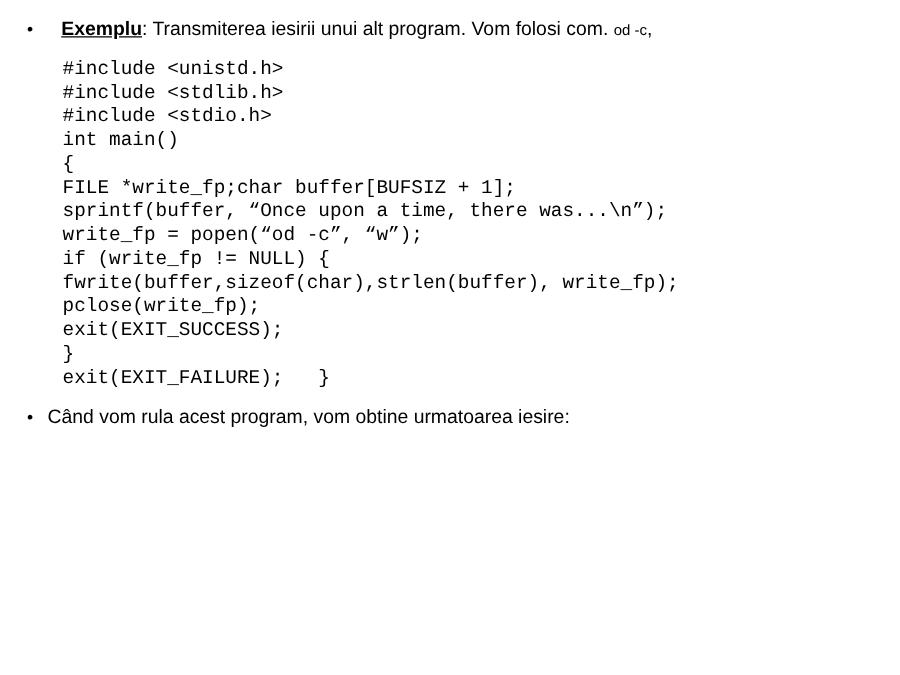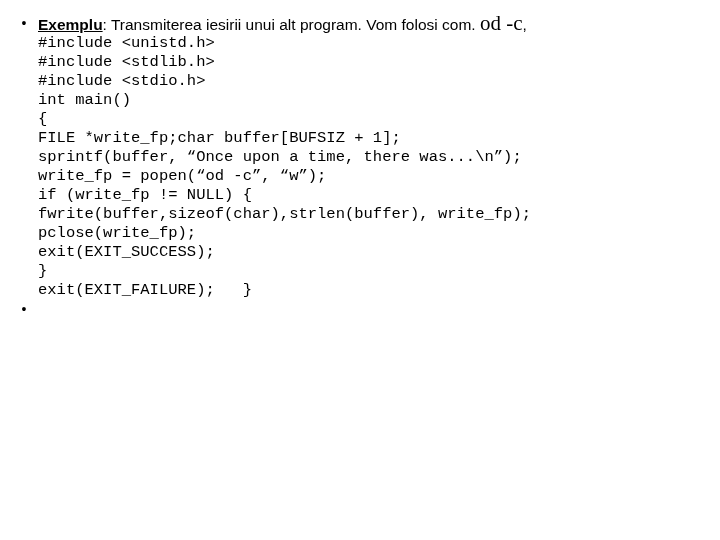--- a/index.html
+++ b/index.html
@@ -31,31 +31,31 @@
   }
   .content {
     flex: 1 1 auto;
     line-height: 19px;
   }
   .intro {
     font-family: Arial, Helvetica, sans-serif;
     font-size: 15.5px;
   }
   .intro b { font-weight: bold; }
-  .intro u { text-decoration: underline; }
+  .intro u { text-decoration: underline; margin-left: 11px; }
   .mono-inline {
-    font-family: Liberation Serif, serif;
-    font-size: 21px;
+    font-family: Liberation Sans, sans-serif;
+    font-size: 12px;
   }
   .code {
     font-family: "Courier New", Courier, monospace;
     font-size: 15.5px;
     white-space: pre;
     line-height: 19px;
-    margin: 0;
+    margin: 12px;
   }
 </style>
 </head>
 <body>
 
 <div class="slide">
 
   <div class="bullet">
     <div class="dot">•</div>
     <div class="content">
@@ -75,16 +75,19 @@
 <span>pclose(write_fp);</span>
 <span>exit(EXIT_SUCCESS);</span>
 <span>}</span>
 <span>exit(EXIT_FAILURE);   }</span></pre>
     </div>
   </div>
 
   <div class="bullet">
     <div class="dot">•</div>
     <div class="content">
+      <div class="intro">
+        <span>Când vom rula acest program, vom obtine urmatoarea iesire:</span>
+      </div>
     </div>
   </div>
 
 </div>
 
 </body></html>

